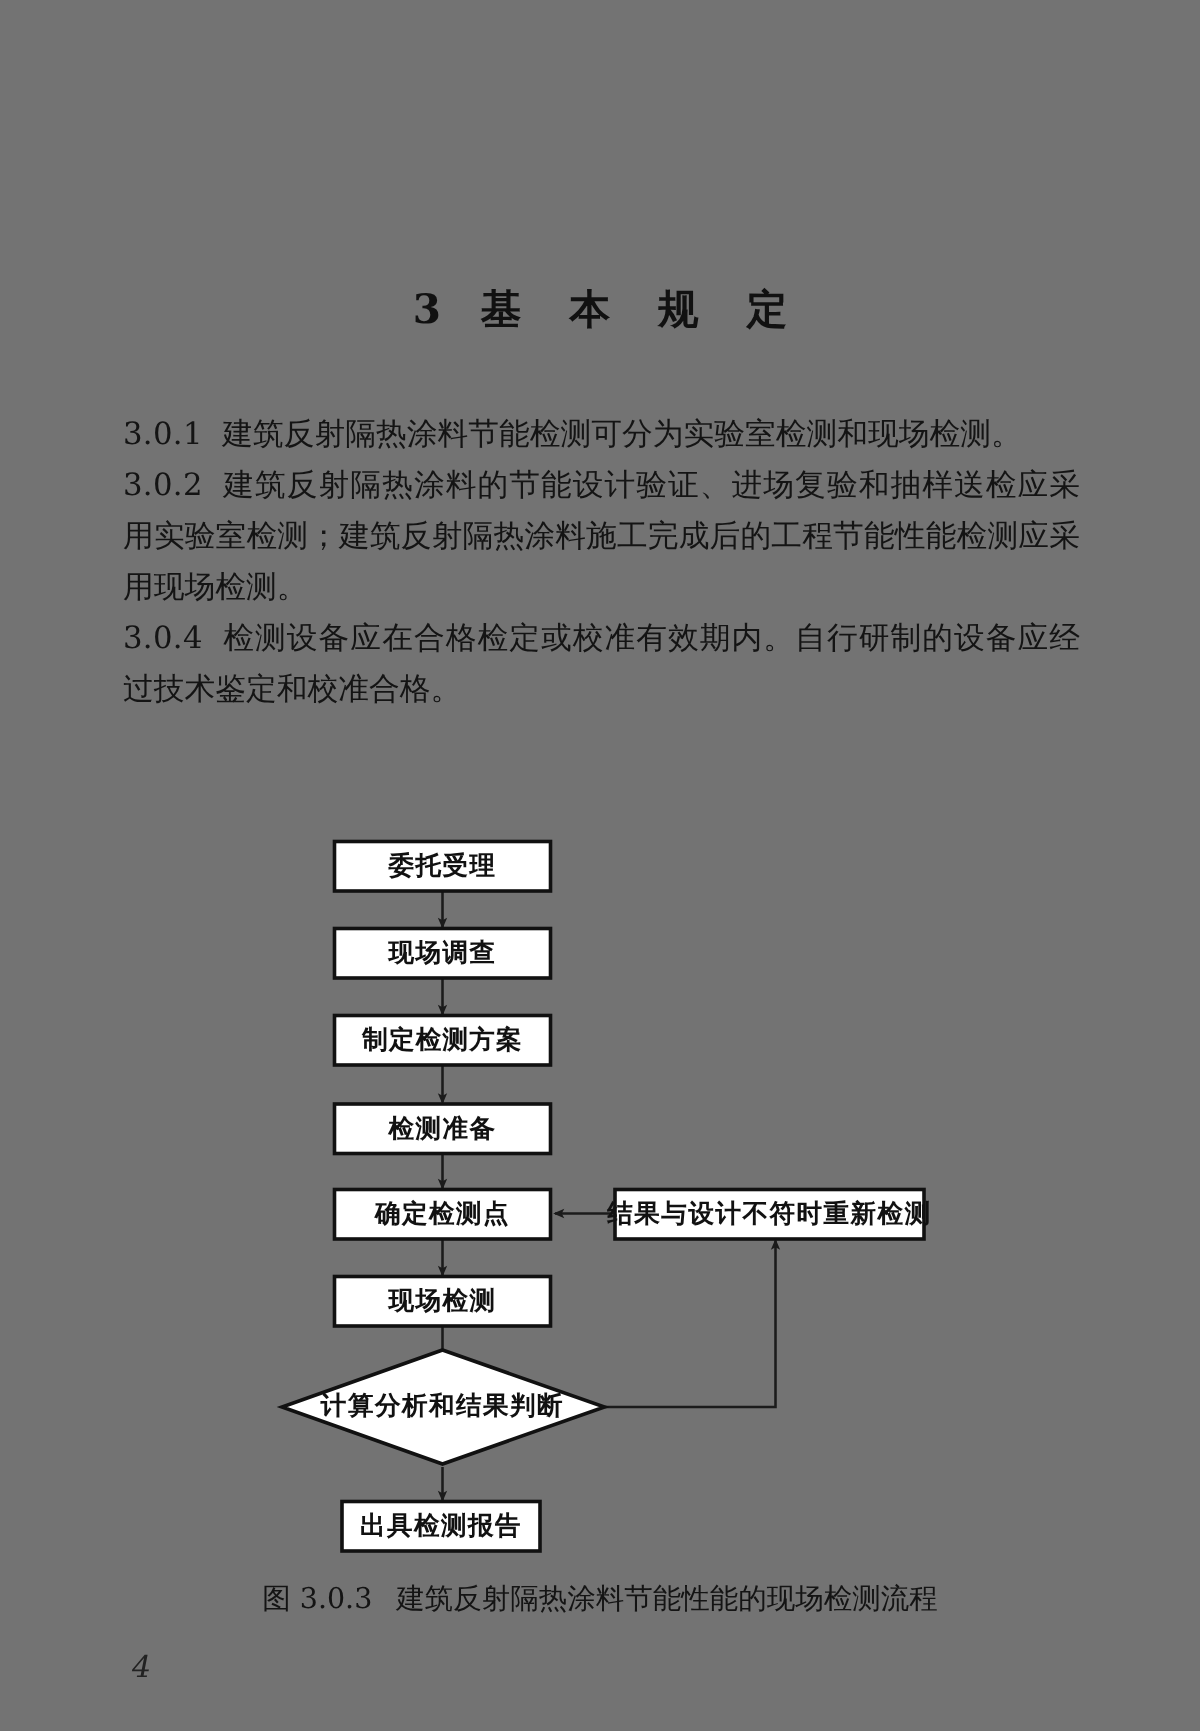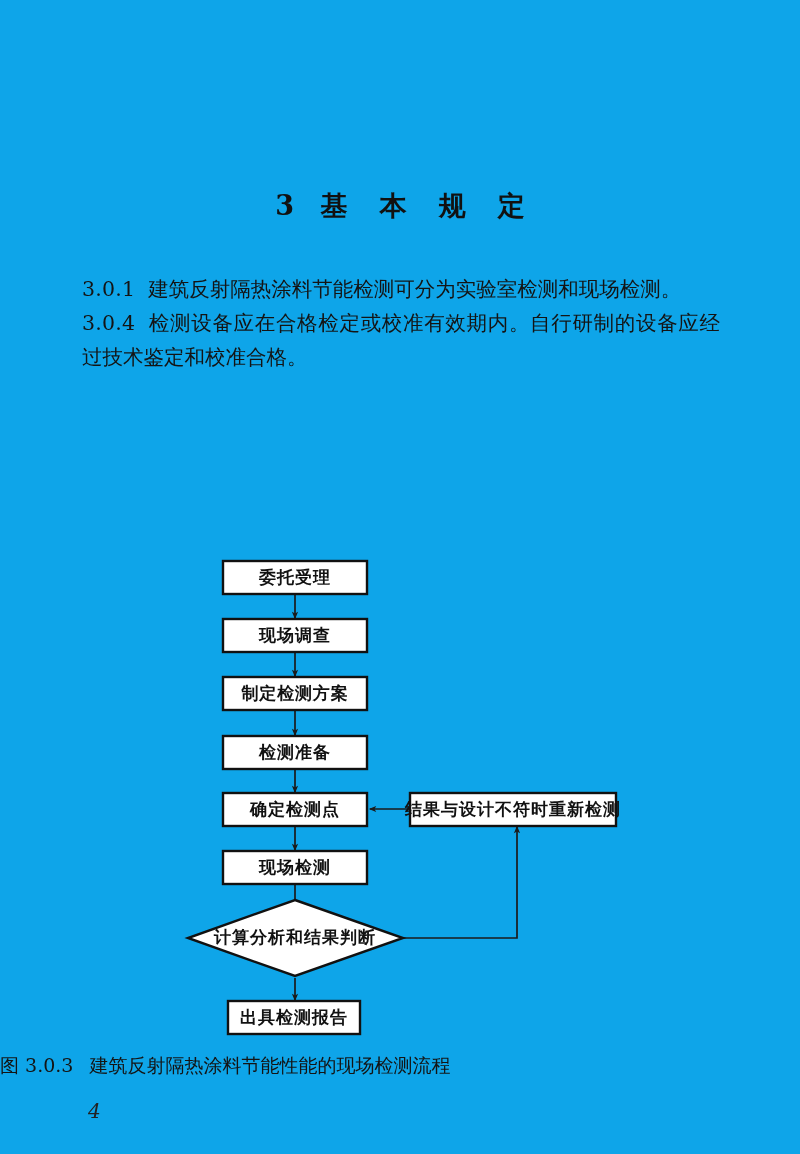--- a/index.html
+++ b/index.html
@@ -12,21 +12,21 @@
     height: 1154px;
     position: relative;
     font-family: "DejaVu Serif", "Liberation Serif", serif;
     color: #1a1a1a;
     overflow: hidden;
   }
 
   .page {
     position: absolute;
     inset: 0;
-    background: #0ea5e9;
+    background: #737373;
   }
 
   
   .chapter-title {
     position: absolute;
     top: 188px;
     left: 0;
     width: 800px;
     text-align: center;
     font-size: 27px;
@@ -101,21 +101,21 @@
     stroke-width: 1.7;
     fill: none;
   }
 
   
   .fig-caption {
     position: absolute;
     top: 1053px;
     left: 0;
     width: 800px;
-    text-align: left;
+    text-align: center;
     font-size: 19px;
     color: #141414;
   }
   .fig-caption .fignum {
     margin-right: 16px;
   }
 
   
   .page-number {
     position: absolute;
@@ -131,20 +131,23 @@
 
 <div class="page">
 
   <div class="chapter-title">
     <span class="num">3</span><span class="ttl">基 本 规 定</span>
   </div>
 
   <div class="body-text">
     <p class="para">
       <span class="label">3.0.1</span><span>建筑反射隔热涂料节能检测可分为实验室检测和现场检测。</span>
+    </p>
+    <p class="para">
+      <span class="label">3.0.2</span><span>建筑反射隔热涂料的节能设计验证、进场复验和抽样送检应采用实验室检测；建筑反射隔热涂料施工完成后的工程节能性能检测应采用现场检测。</span>
     </p>
     <p class="para">
       <span class="label">3.0.4</span><span>检测设备应在合格检定或校准有效期内。自行研制的设备应经过技术鉴定和校准合格。</span>
     </p>
   </div>
 
   <div class="flow">
     <svg width="800" height="500" viewBox="0 0 800 500" xmlns="http://www.w3.org/2000/svg">
       <defs>
         <marker id="arrowDown" markerWidth="9" markerHeight="9" refX="4.5" refY="7.4" orient="0" markerUnits="userSpaceOnUse">

